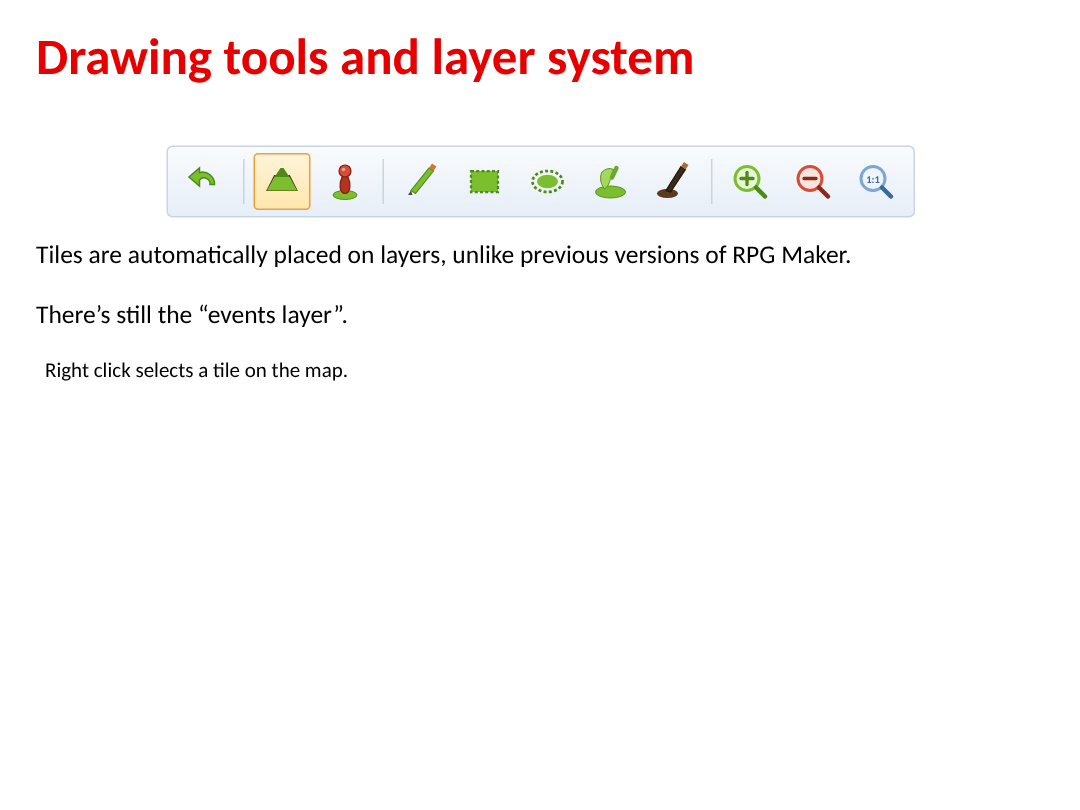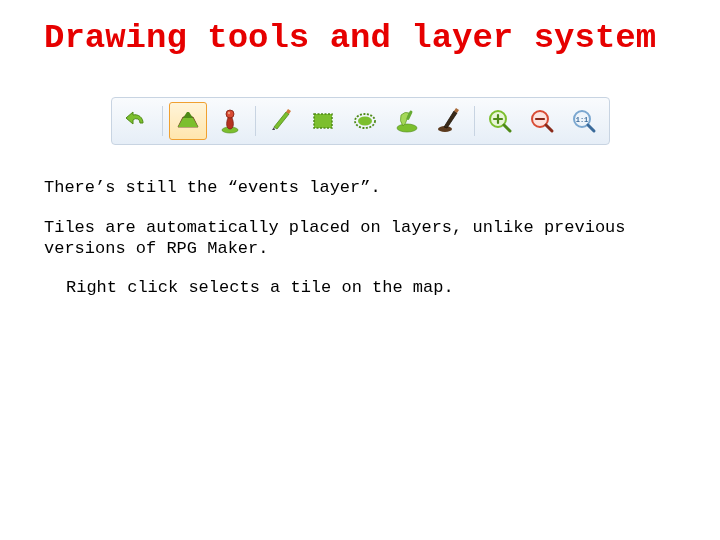--- a/index.html
+++ b/index.html
@@ -6,35 +6,34 @@
     margin: 0;
     padding: 0;
     width: 720px;
     height: 540px;
     background: #ffffff;
     font-family: Calibri, "Segoe UI", Arial, sans-serif;
     color: #000;
     overflow: hidden;
   }
   .slide {
-    padding: 20px 44px;
+    padding: 20px 24px;
     box-sizing: border-box;
-    font-family: Liberation Mono, monospace;
   }
   .title {
     font-size: 34px;
     font-weight: 700;
     color: #e60000;
     margin: 0 0 40px 0;
     line-height: 1.1;
   }
   .toolbar-wrap {
     display: flex;
     justify-content: center;
-    margin-bottom: 32px;
+    margin-bottom: 14px;
   }
   .toolbar {
     display: flex;
     align-items: center;
     background: linear-gradient(to bottom, #f9fbfd 0%, #e6eef7 100%);
     border: 1px solid #c8d4e2;
     border-radius: 4px;
     padding: 4px 6px;
     gap: 4px;
   }
@@ -57,23 +56,23 @@
     height: 30px;
     background: #c8d4e2;
     margin: 0 2px;
   }
   .body-text {
     font-size: 17px;
     line-height: 1.25;
     margin: 0 0 18px 0;
   }
   .tip {
-    font-size: 17px;
+    font-size: 14px;
     line-height: 1.25;
-    margin: 0 0 18px 22px;
+    margin: 0 0 18px 6px;
   }
   svg { display: block; }
 </style>
 </head>
 <body>
 
 <div class="slide">
 
   <h1 class="title">Drawing tools and layer system</h1>
 
@@ -189,17 +188,17 @@
             <circle cx="12" cy="12" r="8" fill="#eef4fa" stroke="#7ba7d0" stroke-width="2"></circle>
             <line x1="18" y1="18" x2="24" y2="24" stroke="#3a6a9a" stroke-width="3" stroke-linecap="round"></line>
             <text x="12" y="15" font-size="7" font-weight="700" text-anchor="middle" fill="#3a6a9a">1:1</text>
           </svg>
         </span>
       </div>
 
     </div>
   </div>
 
+  <p class="body-text">Tiles are automatically placed on layers, unlike previous versions of RPG Maker.</p>
   <p class="body-text">There’s still the “events layer”.</p>
-  <p class="body-text">Tiles are automatically placed on layers, unlike previous versions of RPG Maker.</p>
   <p class="tip">Right click selects a tile on the map.</p>
 
 </div>
 
 </body></html>

